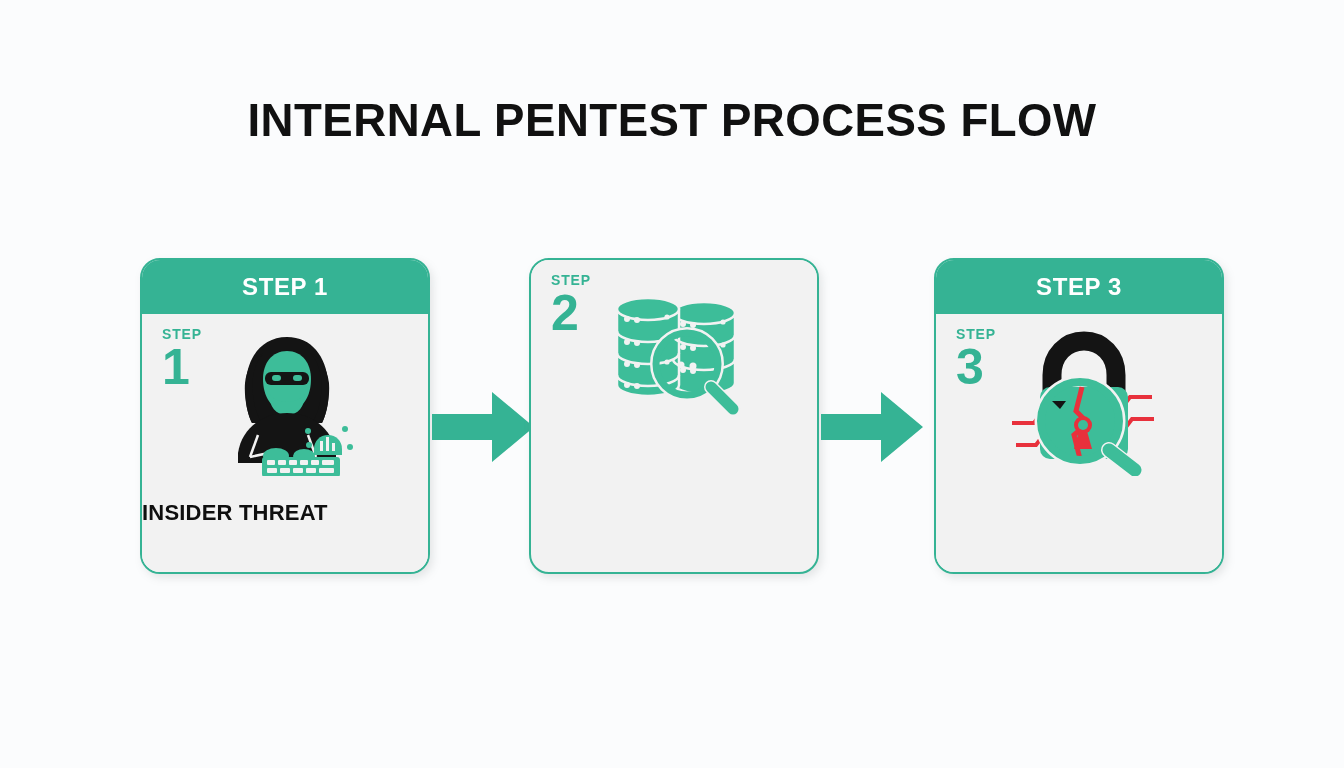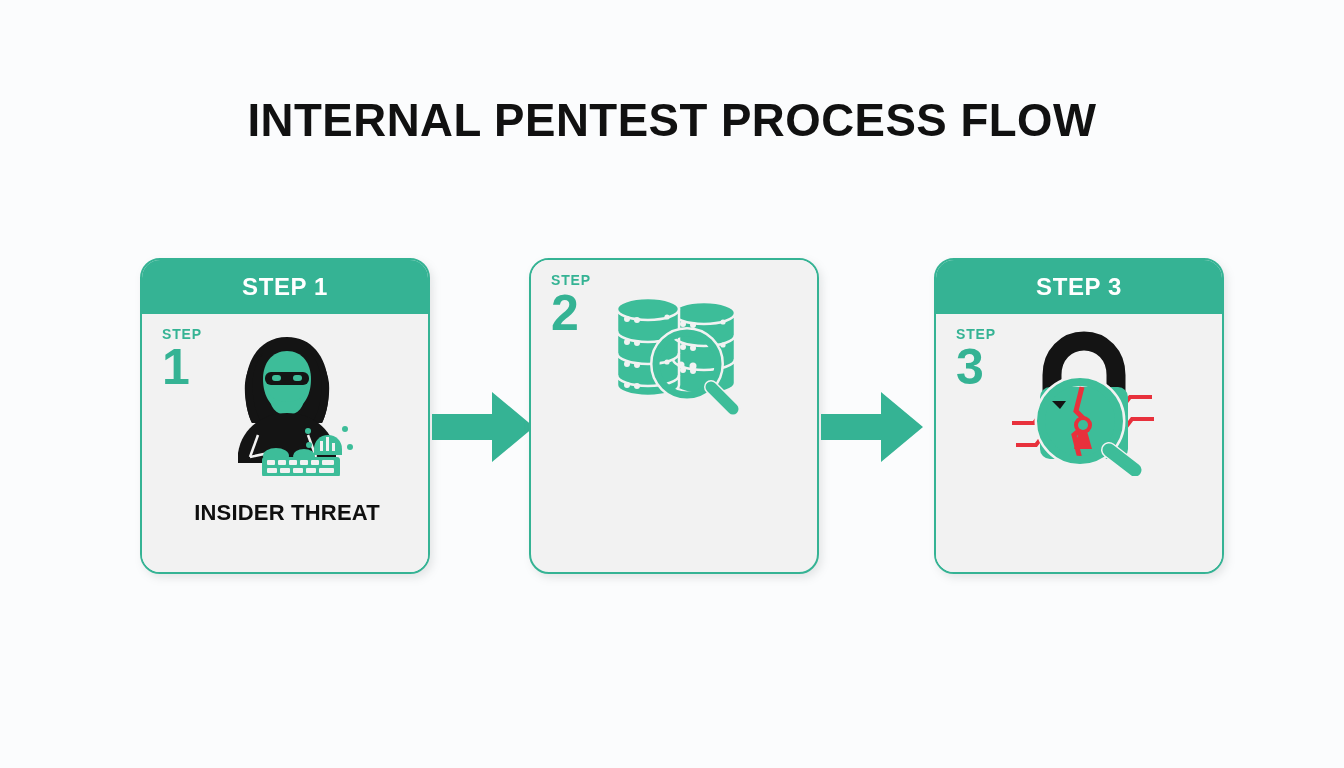--- a/index.html
+++ b/index.html
@@ -113,21 +113,21 @@
     align-items: center;
     justify-content: center;
   }
   .icon-wrap svg { display: block; }
 
   .card-label {
     position: absolute;
     left: 0;
     bottom: 48px;
     width: 290px;
-    text-align: center;
+    text-align: left;
     font-size: 22px;
     font-weight: bold;
     color: #0f0f0f;
     letter-spacing: 0.2px;
   }
 
   
   .arrow {
     position: absolute;
     top: 132px;

